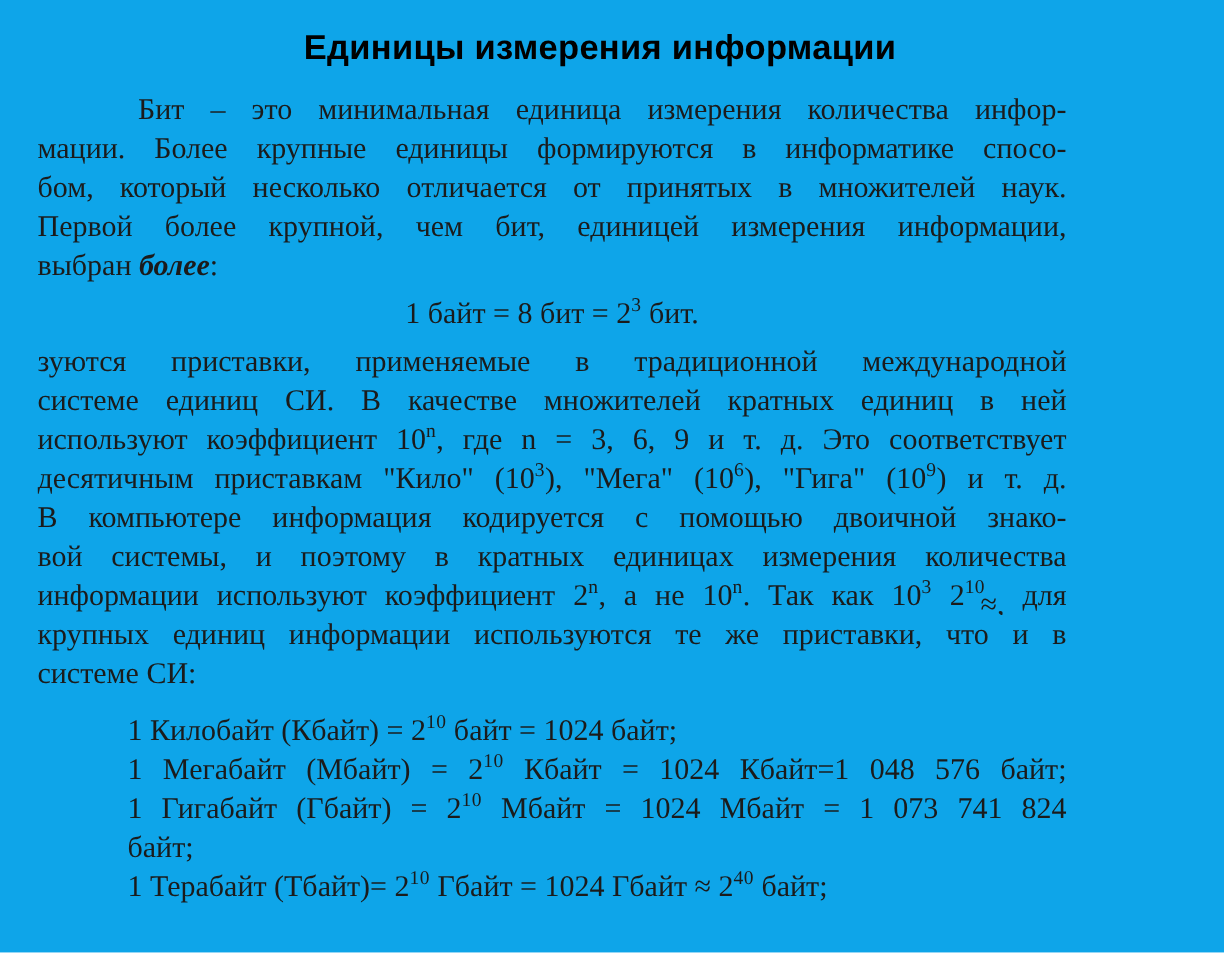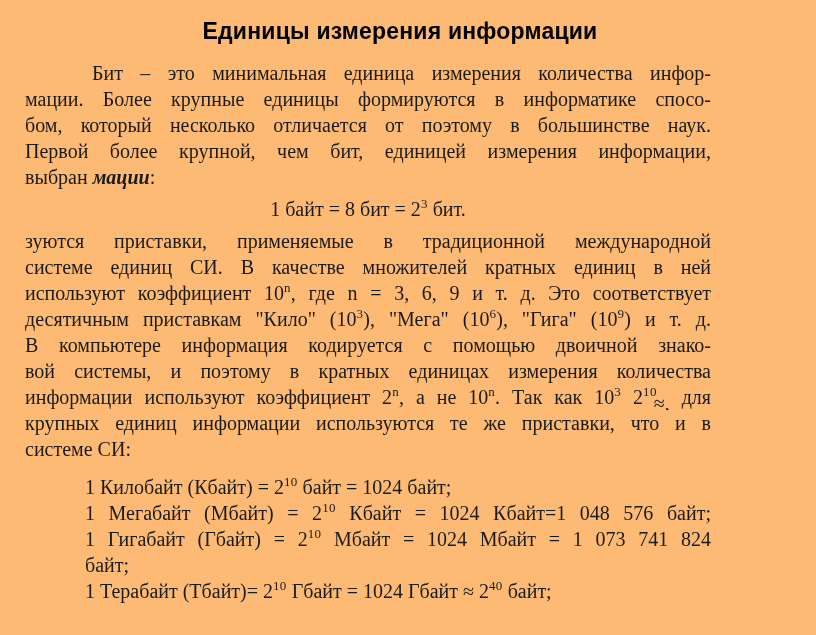--- a/index.html
+++ b/index.html
@@ -1,21 +1,21 @@
 <!DOCTYPE html>
 <html><head>
 <meta charset="utf-8">
 <style>
   html,body{margin:0;padding:0;background:#ffffff;}
   .page{
     position:relative;
     width:816px;height:635px;
     box-sizing:border-box;
     padding:16px 105px 0 25px;
-    background:#fdba74;
+    background:#0ea5e9;
     font-family:"Liberation Serif", serif;
     font-size:20px;
     color:#1b1b1b;
     overflow:hidden;
   }
   h1.doc-title{
     font-family:"Liberation Sans", sans-serif;
     font-weight:bold;
     font-size:23px;
     color:#000000;
@@ -52,23 +52,23 @@
 </style>
 </head>
 <body>
 
 <div class="page">
   <h1 class="doc-title">Единицы измерения информации</h1>
   <div>
       <div class="para" data-block="paragraph-1">
         <div class="line just indent">Бит – это минимальная единица измерения количества инфор-</div>
         <div class="line just">мации. Более крупные единицы формируются в информатике спосо-</div>
-        <div class="line just">бом, который несколько отличается от поэтому в большинстве наук.</div>
+        <div class="line just">бом, который несколько отличается от принятых в множителей наук.</div>
         <div class="line just">Первой более крупной, чем бит, единицей измерения информации,</div>
-        <div class="line left">выбран <span class="bi">мации</span>:</div>
+        <div class="line left">выбран <span class="bi">более</span>:</div>
       </div>
       <div class="para" data-block="formula-byte">
         <div class="line center">1 байт = 8 бит = 2<sup>3</sup> бит.</div>
       </div>
       <div class="para" data-block="paragraph-2">
         <div class="line just">зуются приставки, применяемые в традиционной международной</div>
         <div class="line just">системе единиц СИ. В качестве множителей кратных единиц в ней</div>
         <div class="line just">используют коэффициент 10<sup>n</sup>, где n = 3, 6, 9 и т. д. Это соответствует</div>
         <div class="line just">десятичным приставкам "Кило" (10<sup>3</sup>), "Мега" (10<sup>6</sup>), "Гига" (10<sup>9</sup>) и т. д.</div>
         <div class="line just">В компьютере информация кодируется с помощью двоичной знако-</div>

